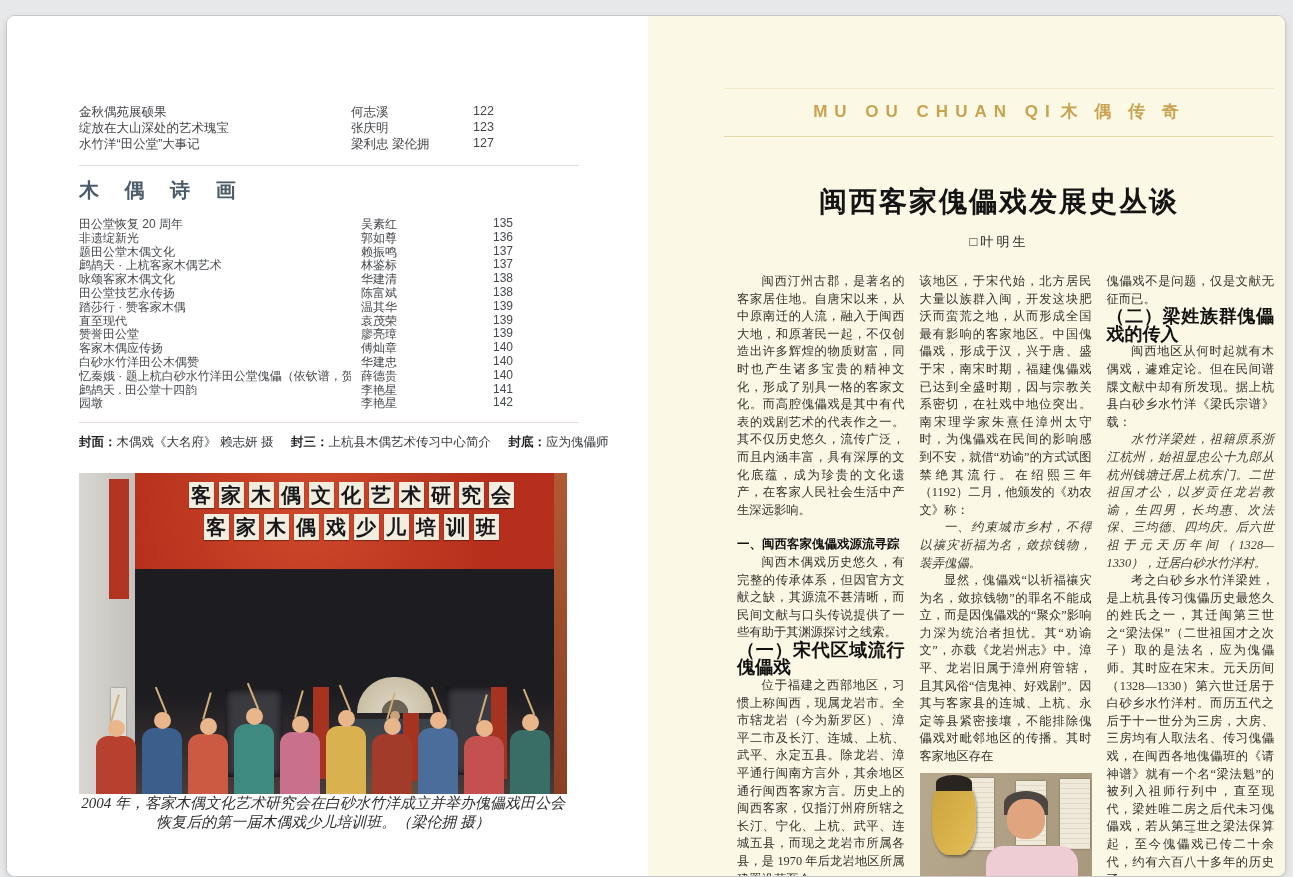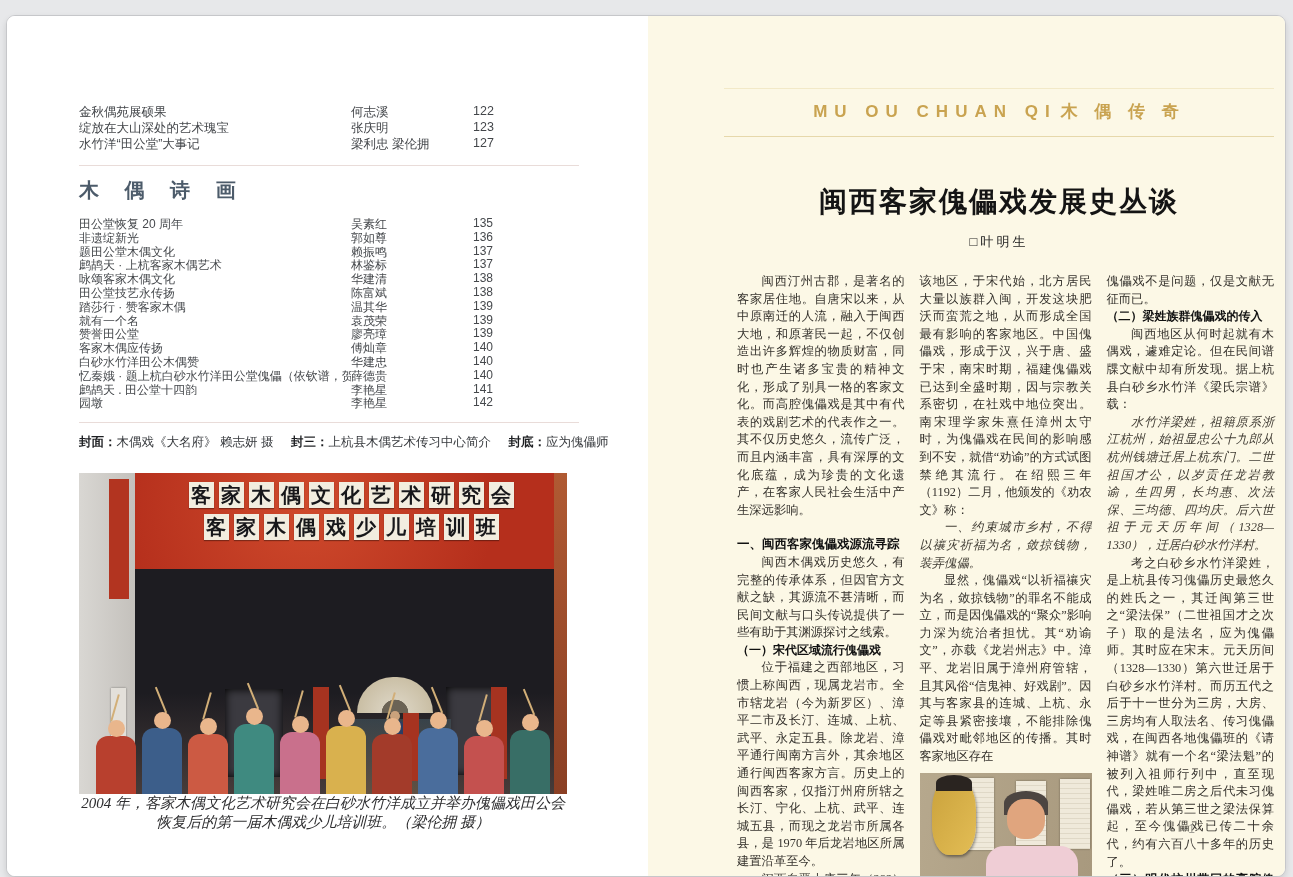--- a/index.html
+++ b/index.html
@@ -12,21 +12,21 @@
 
   
   .page-left { position:absolute; left:0; top:0; width:641px; height:100%; background:#ffffff;
                padding:88px 0 0 72px; }
   .toc-row { display:flex; width:496px; height:16px; font-size:12.5px; color:#43464a; }
   .toc-row .t { width:272px; overflow:hidden; white-space:nowrap; }
   .toc-row .a { width:122px; }
   .toc-row .p { width:52px; }
   .divider { width:500px; height:1px; background:#e9dcd9; margin:13px 0 11px; }
   .poem-title { font-size:20px; font-weight:bold; color:#4c5b6a; letter-spacing:10px; margin:6px 0 12px; }
-  .poem-row { display:flex; width:496px; height:13.8px; font-size:12px; color:#45484c; }
+  .poem-row { display:flex; width:496px; height:13.8px; font-size:12px; color:#45484c;gap:10px; }
   .poem-row .t { width:272px; overflow:hidden; white-space:nowrap; }
   .poem-row .a { width:122px; }
   .poem-row .p { width:52px; }
   .covers { margin-top:10px; font-size:12.5px; color:#36393d; width:520px; white-space:nowrap; }
   .covers b { font-weight:bold; color:#1d1f22; }
   .covers .grp { margin-right:14px; }
 
   
   .lp { position:relative; margin-top:22px; width:488px; height:321px; overflow:hidden;
         background:linear-gradient(#26242a, #3a3337); }
@@ -91,21 +91,21 @@
                    font-weight:bold; font-size:28px; letter-spacing:2px; color:#141414; }
   .article-author { margin-top:12px; text-align:center; font-family:Liberation Serif, serif;
                     font-size:13px; letter-spacing:3px; color:#222; }
   .columns { display:flex; gap:15px; margin-top:22px; margin-left:13px; }
   .col { width:172px; font-family:"Liberation Serif", serif; font-size:12.3px; line-height:17.6px;
          text-align:justify; color:#34312c; }
   .col p { text-indent:2em; }
   .col p.noindent { text-indent:0; }
   .col .quote { font-style:italic; color:#403c34; }
   .col h3 { font-size:12.5px; margin-top:17px; color:#111; }
-  .col h4 { font-size:12px; color:#111; }
+  .col h4 { font-size:18px; color:#111; }
 
   
   .rp-photo { position:relative; margin-top:7px; width:172px; height:107px; overflow:hidden;
               background:linear-gradient(100deg,#b6a88d,#a8997e); }
   .scroll { position:absolute; top:5px; width:30px; height:72px; background:
             repeating-linear-gradient(#efe9da, #efe9da 4px, #cfc7b3 5px); box-shadow:0 0 2px rgba(0,0,0,.35); }
   .scroll.sc1 { left:44px; }
   .scroll.sc2 { left:96px; top:8px; height:64px; }
   .scroll.sc3 { left:140px; top:6px; height:70px; }
   .puppet-head { position:absolute; left:12px; top:4px; width:44px; height:78px; border-radius:42% 42% 38% 38%;
@@ -176,21 +176,21 @@
         <span class="t">田公堂技艺永传扬</span>
         <span class="a">陈富斌</span>
         <span class="p">138</span>
       </div>
       <div class="poem-row">
         <span class="t">踏莎行 · 赞客家木偶</span>
         <span class="a">温其华</span>
         <span class="p">139</span>
       </div>
       <div class="poem-row">
-        <span class="t">就有一个名</span>
+        <span class="t">直至现代</span>
         <span class="a">袁茂荣</span>
         <span class="p">139</span>
       </div>
       <div class="poem-row">
         <span class="t">赞誉田公堂</span>
         <span class="a">廖亮璋</span>
         <span class="p">139</span>
       </div>
       <div class="poem-row">
         <span class="t">客家木偶应传扬</span>

